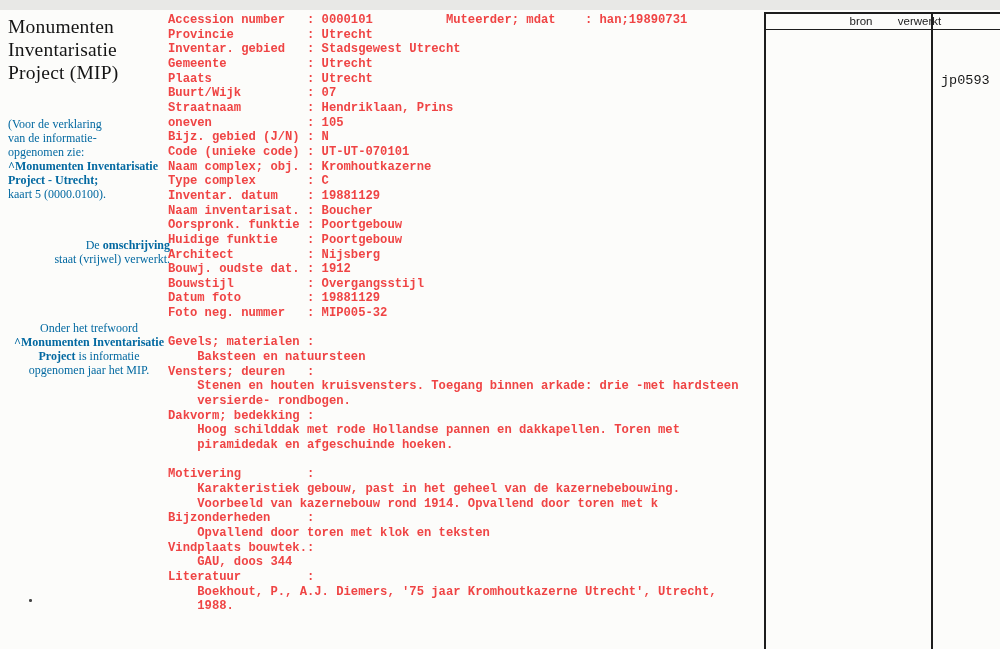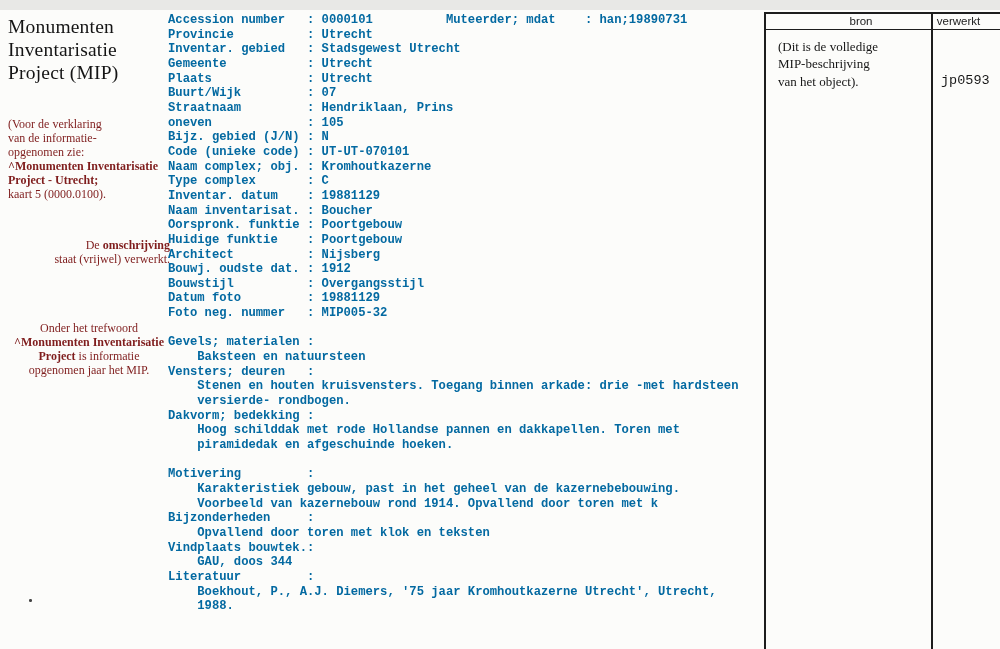--- a/index.html
+++ b/index.html
@@ -6,30 +6,30 @@
   .page{
     position:relative;width:1000px;height:649px;margin:10px auto;
     background:#fcfcfa;overflow:hidden;
     font-family:"Liberation Serif", serif;color:#1a1a1a;
   }
   .abs{position:absolute;}
   .title{
     left:8px;top:5px;font-size:19.5px;line-height:23px;letter-spacing:.2px;
     color:#141414;
   }
-  .note{left:8px;width:162px;font-size:12px;line-height:14px;color:#7f1d1d;}
+  .note{left:8px;width:162px;font-size:12px;line-height:14px;color:#0369a1;}
   .note-verklaring{top:107px;}
   .note-omschrijving{top:228px;text-align:right;}
   .note-trefwoord{top:311px;text-align:center;}
   .b{font-weight:bold;}
   .record{
     left:168px;top:3px;margin:0;
     font-family:"Liberation Mono","DejaVu Sans Mono", monospace;
     font-size:12.2px;line-height:14.66px;font-weight:700;
-    color:#0369a1;white-space:pre;
+    color:#ef4444;white-space:pre;
   }
   .vline{width:1.5px;background:#1d1d1d;}
   .hline{height:1.5px;background:#1d1d1d;}
   .colhead{
     top:4px;font-family:"Liberation Sans", sans-serif;
     font-size:11.5px;line-height:14px;text-align:center;color:#222;
   }
   .bron-note{left:778px;top:28px;width:150px;font-size:13px;line-height:17.3px;color:#161616;}
   .verwerkt-value{left:941px;top:63px;font-size:13.5px;color:#161616;font-family:Liberation Mono, monospace;}
   .speck{left:29px;top:589px;width:2.5px;height:2.5px;border-radius:50%;background:#444;}
@@ -107,25 +107,20 @@
 Literatuur         :
     Boekhout, P., A.J. Diemers, '75 jaar Kromhoutkazerne Utrecht', Utrecht,
     1988.</pre>
 
   <div class="abs hline" style="left:764px;top:2px;width:236px;"></div>
   <div class="abs hline" style="left:764px;top:18.5px;width:236px;"></div>
   <div class="abs vline" style="left:764px;top:2px;height:645px;"></div>
   <div class="abs vline" style="left:931px;top:2px;height:639px;"></div>
 
   <div class="abs colhead" style="left:764px;width:194px;">bron</div>
-  <div class="abs colhead" style="left:925px;width:67px;">verwerkt</div>
+  <div class="abs colhead" style="left:886px;width:67px;">verwerkt</div>
 
-  <div class="abs bron-note">
-    <div>(Dit is de volledige</div>
-    <div>MIP-beschrijving</div>
-    <div>van het object).</div>
-  </div>
 
   <div class="abs verwerkt-value">jp0593</div>
 
   <div class="abs speck"></div>
 
 </div>
 
 </body></html>

